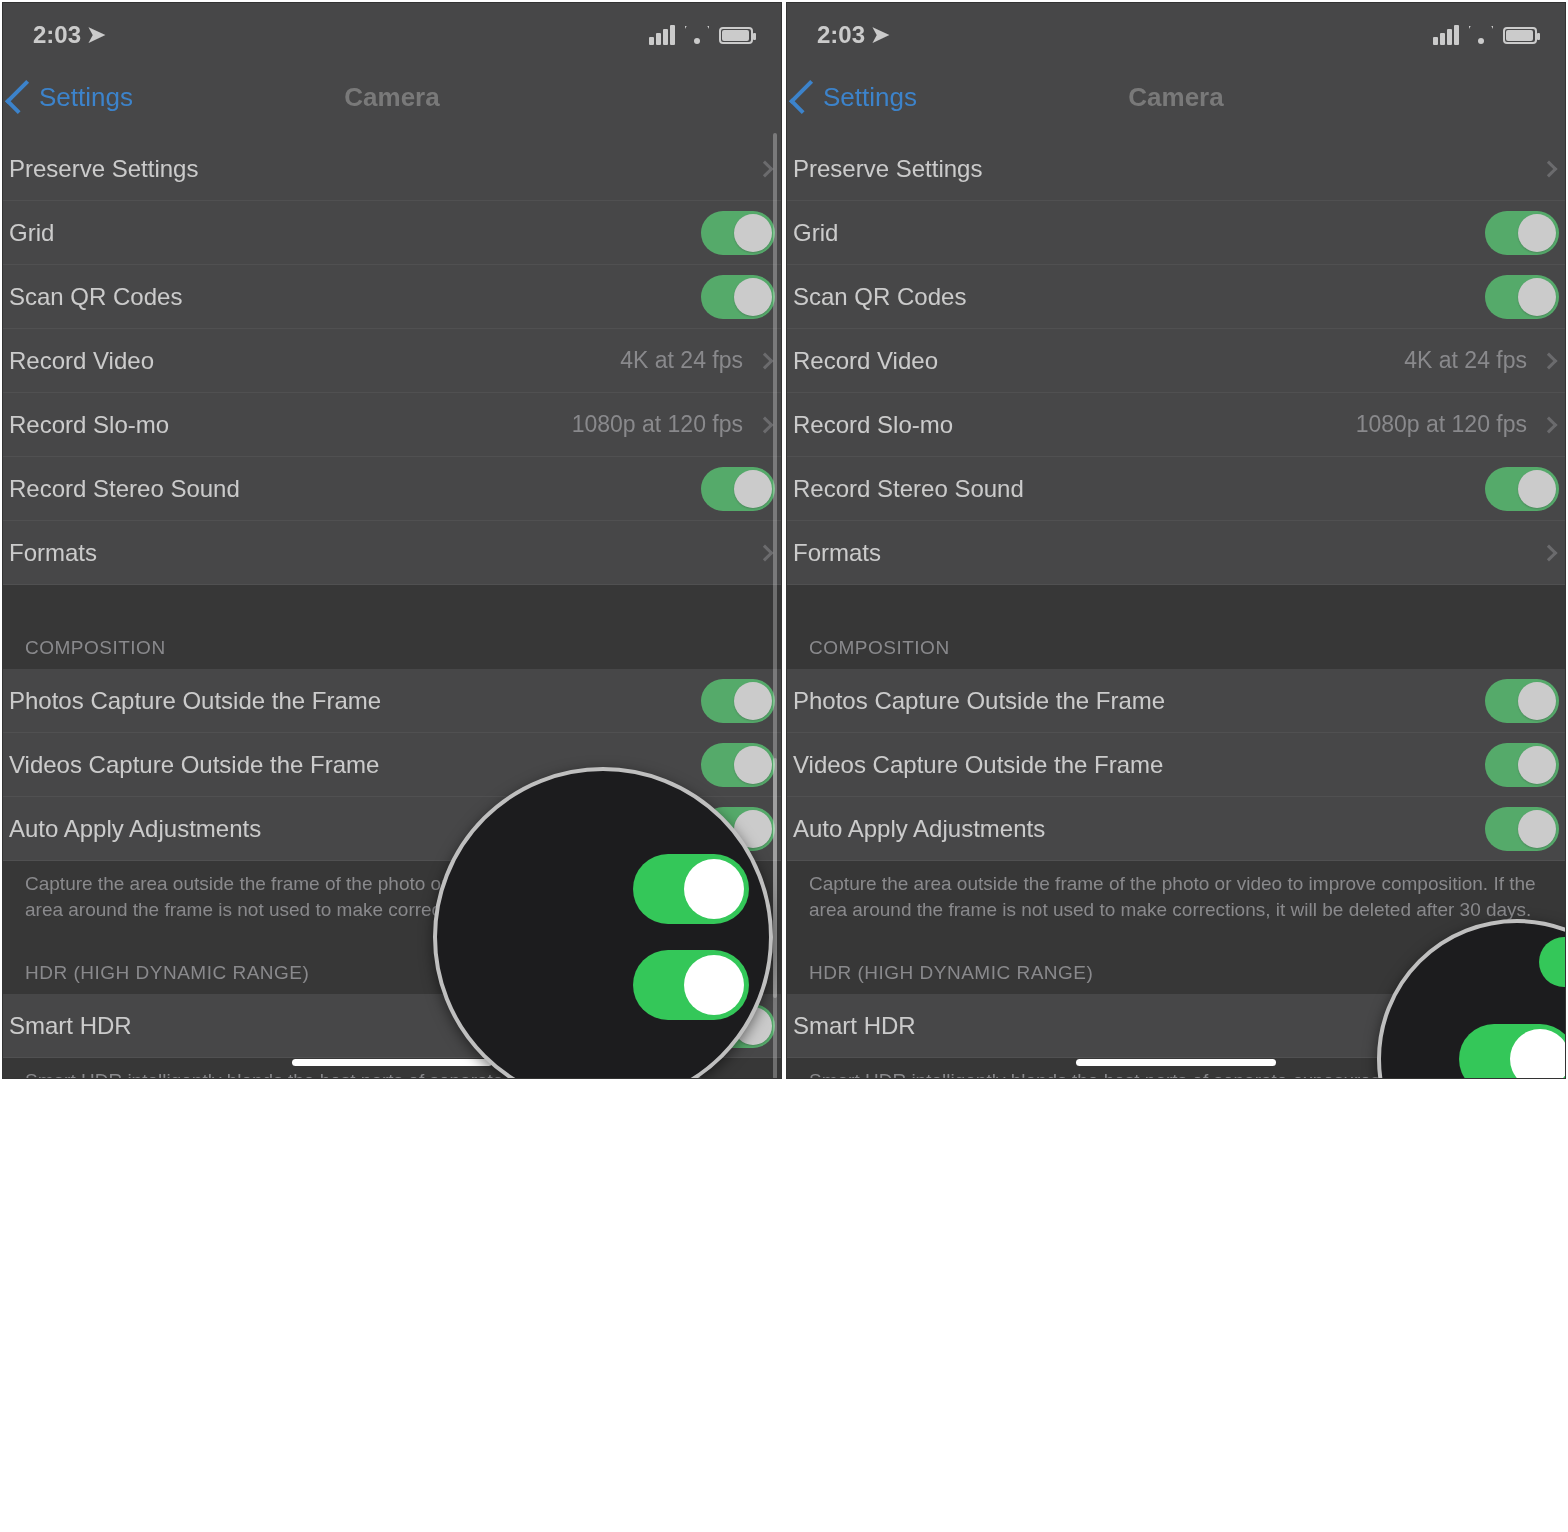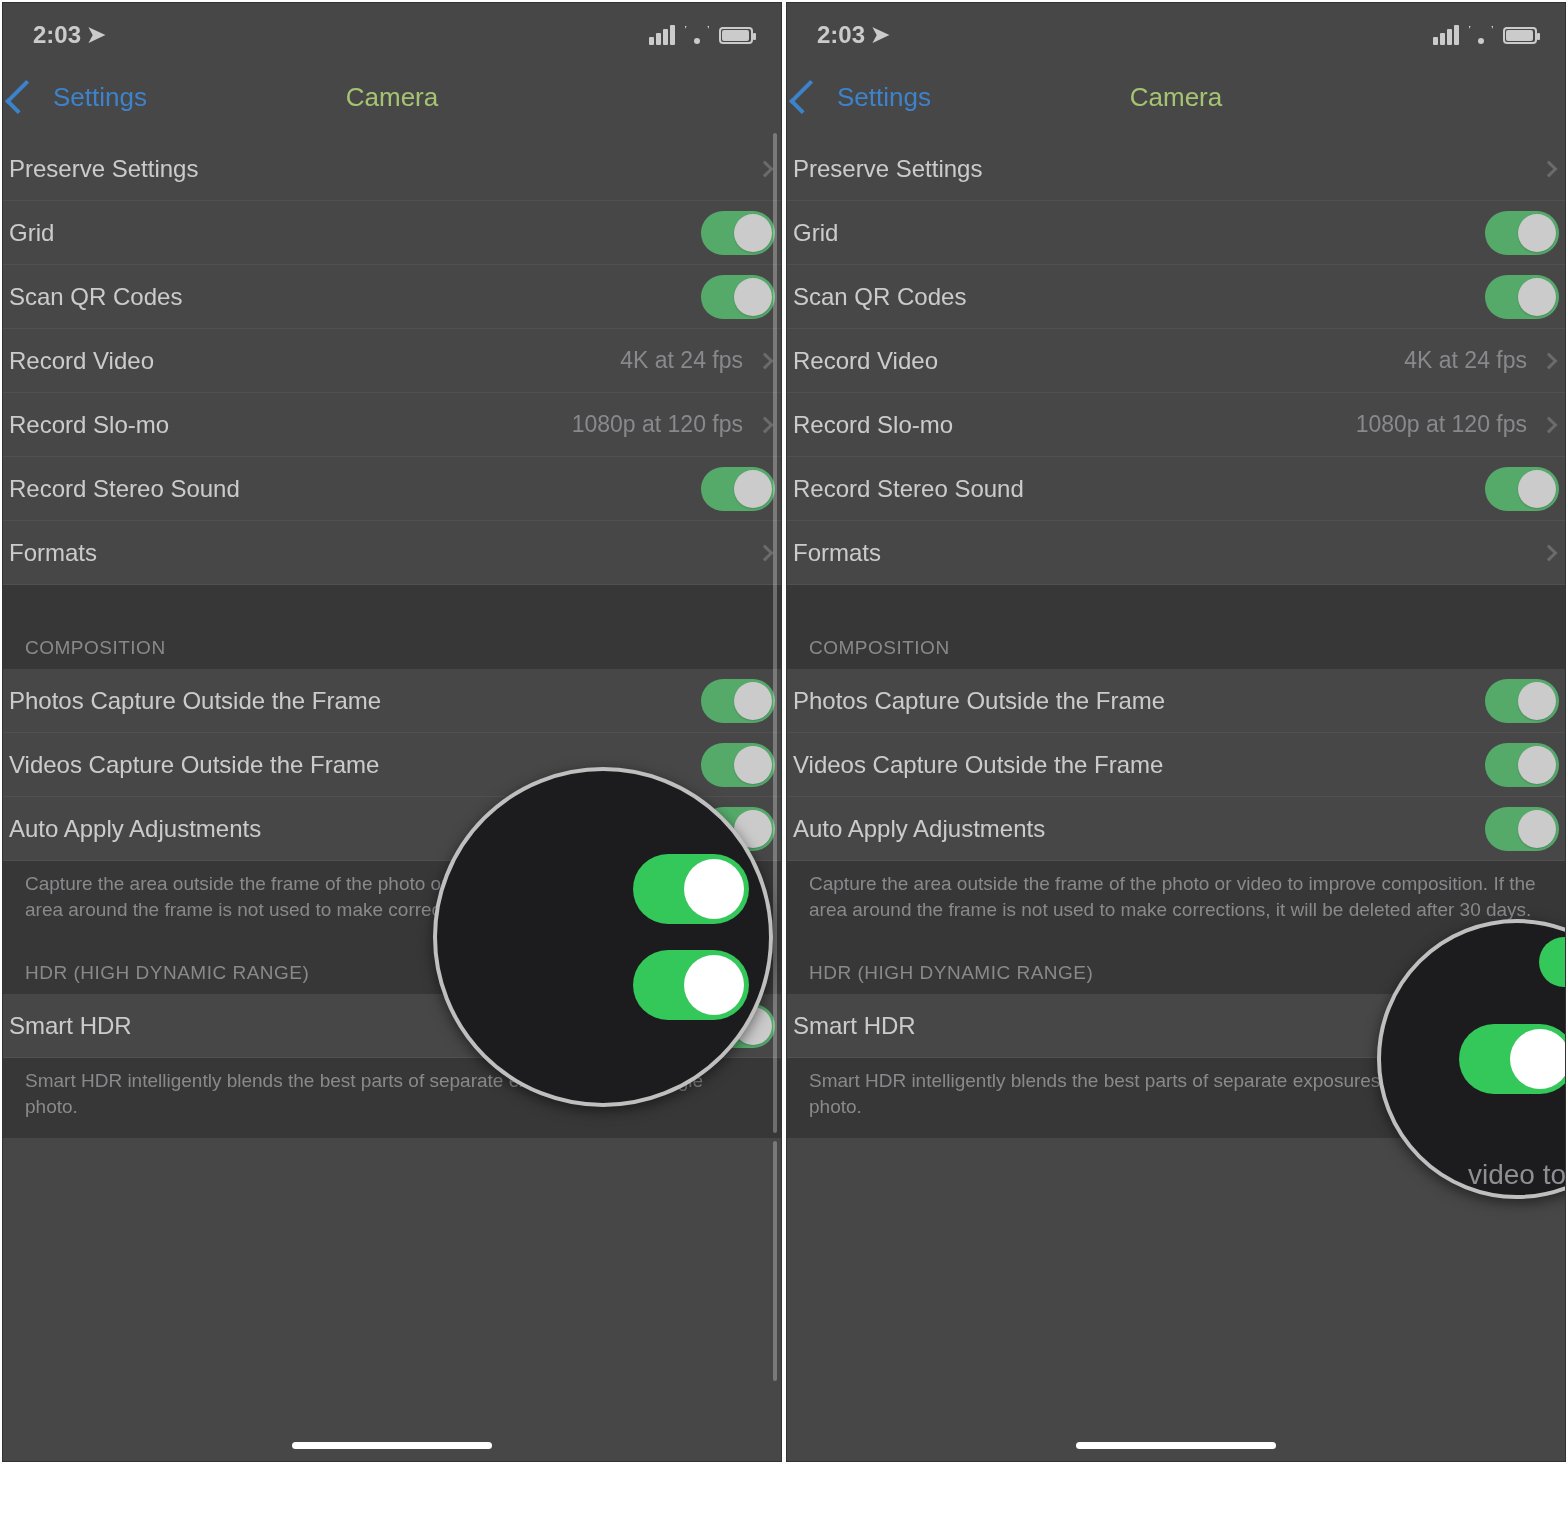--- a/index.html
+++ b/index.html
@@ -8,21 +8,21 @@
     background: #fff;
     width: 1568px;
     height: 1532px;
     display: flex;
     gap: 4px;
     padding: 2px;
   }
   .phone {
     position: relative;
     width: 781px;
-    height: 1460px;
+    height: 1077px;
     background: #1c1c1e;
     border: 1px solid #333;
     overflow: hidden;
   }
   .dim-overlay {
     position: absolute;
     inset: 0;
     background: rgba(130,130,130,0.42);
     pointer-events: none;
     z-index: 5;
@@ -44,36 +44,36 @@
     display: flex;
     align-items: center;
     position: relative;
     padding: 0 10px;
   }
   .back-btn {
     display: flex;
     align-items: center;
     color: #0a84ff;
     font-size: 26px;
-    gap: 16px;
+    gap: 2px;
   }
   .chev-left {
     width: 18px; height: 30px;
     border-left: 4px solid #0a84ff;
     border-bottom: 4px solid #0a84ff;
     transform: rotate(45deg);
     margin-right: 6px;
   }
   .nav-title {
     position: absolute;
     left: 50%;
     transform: translateX(-50%);
-    color: #bef264;
+    color: #737373;
     font-size: 26px;
-    font-weight: 400;
+    font-weight: 700;
   }
   .list { }
   .row {
     display: flex;
     align-items: center;
     justify-content: space-between;
     padding: 0 6px;
     height: 64px;
     background: #1c1c1e;
     border-bottom: 1px solid #2c2c2e;

